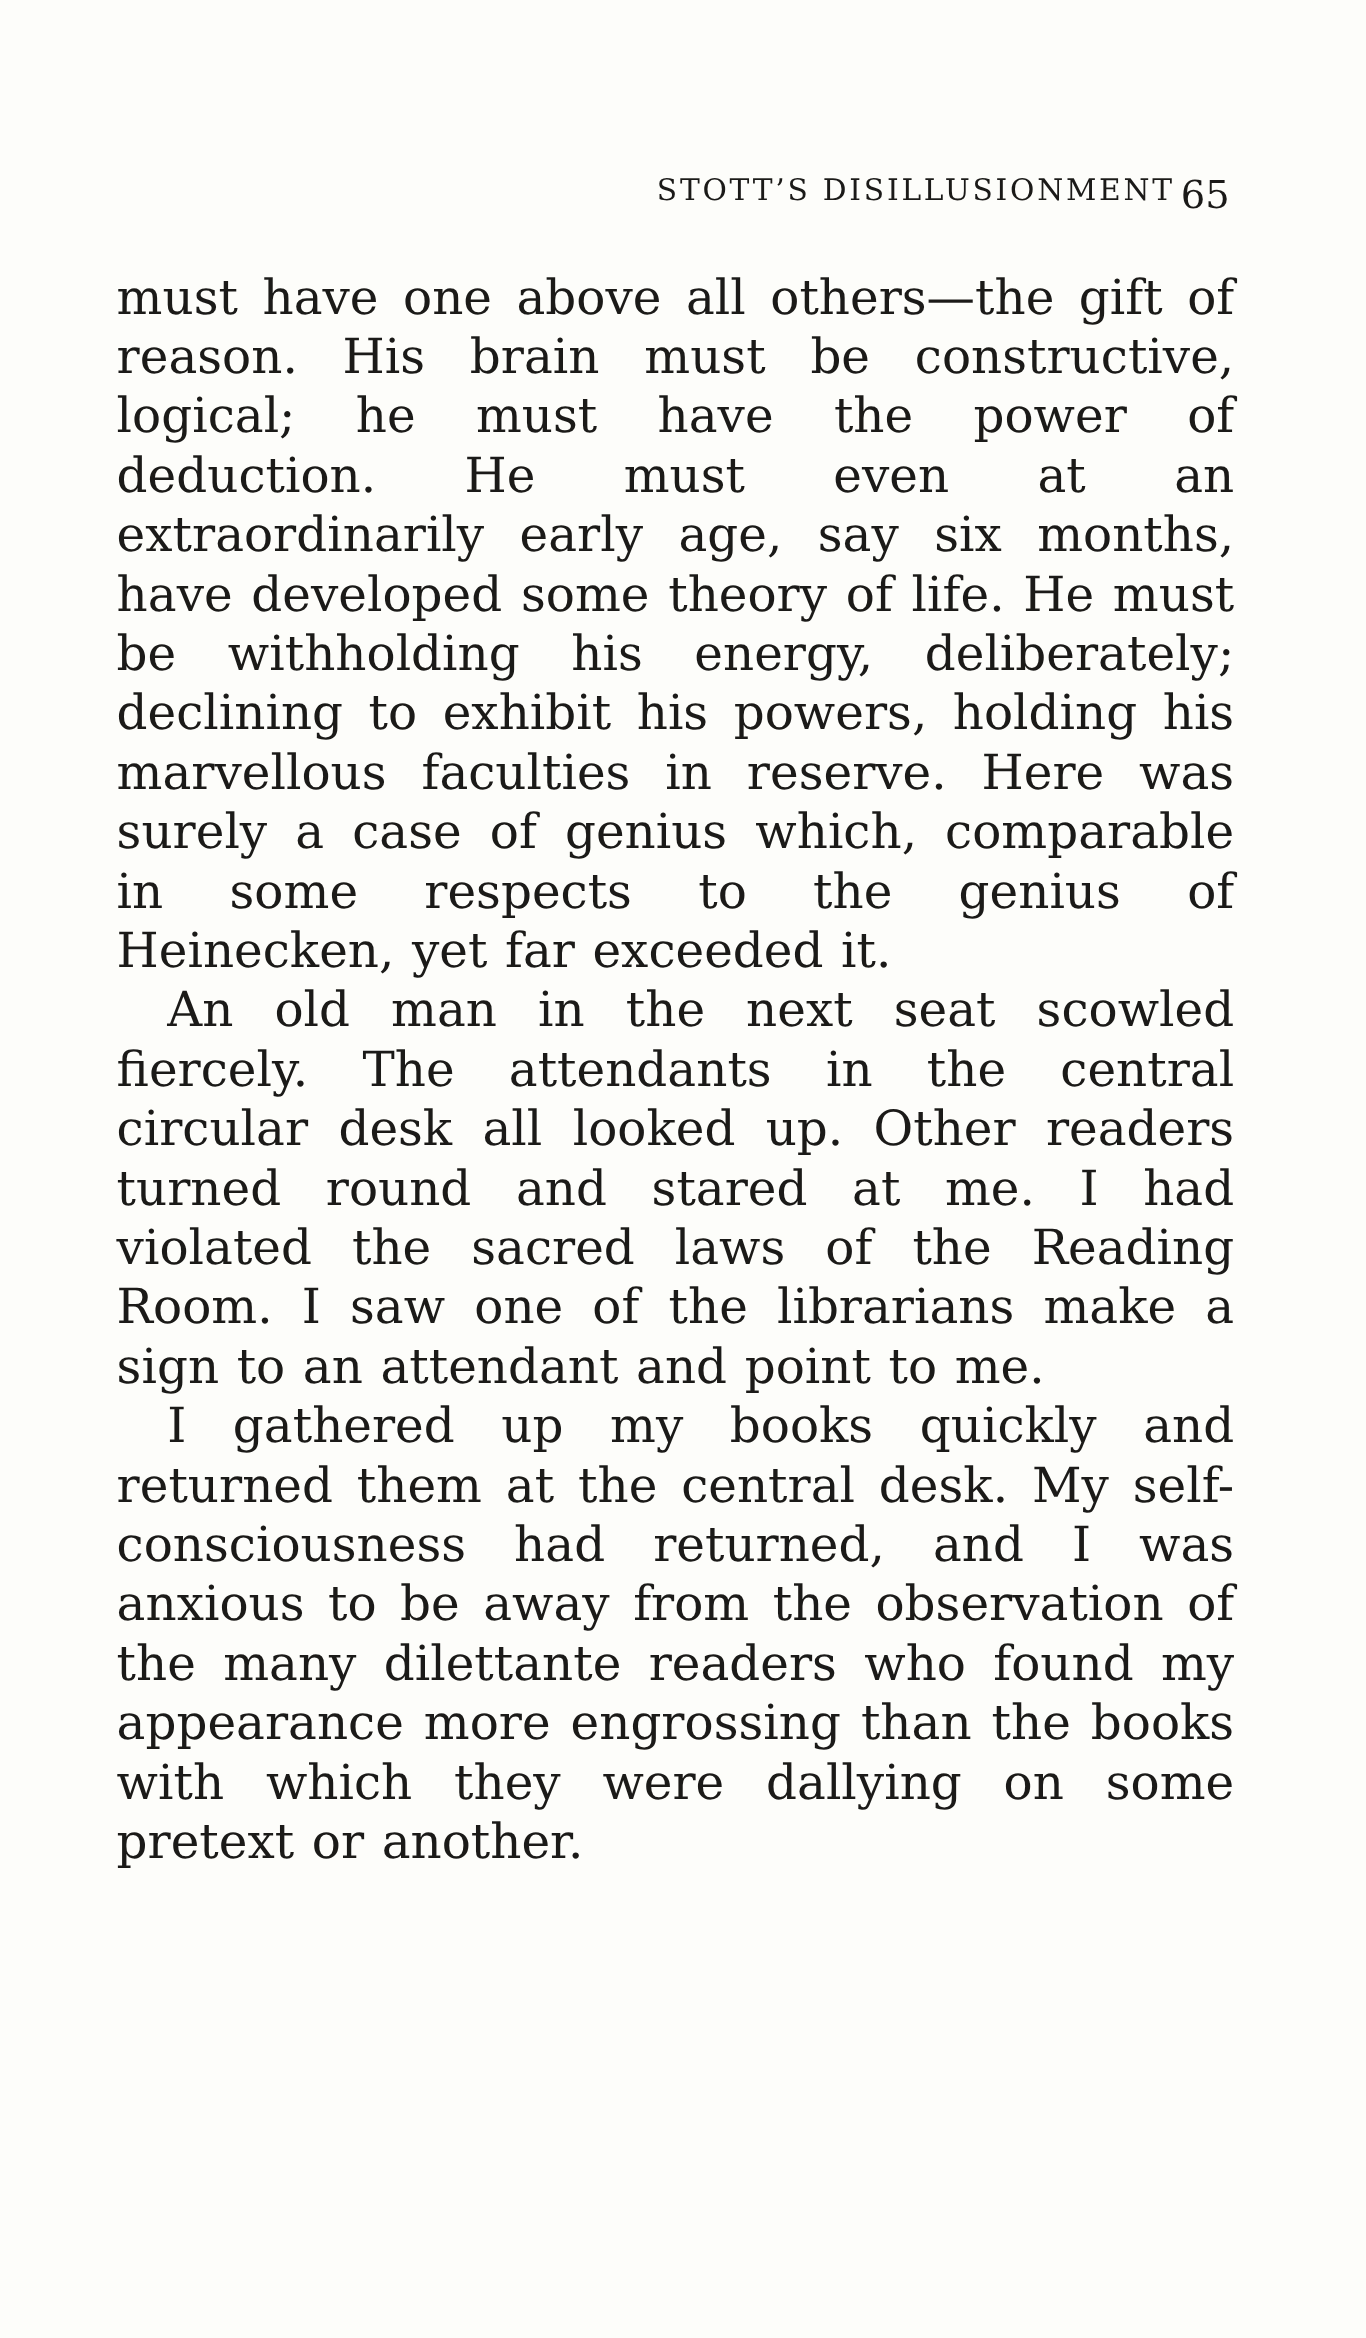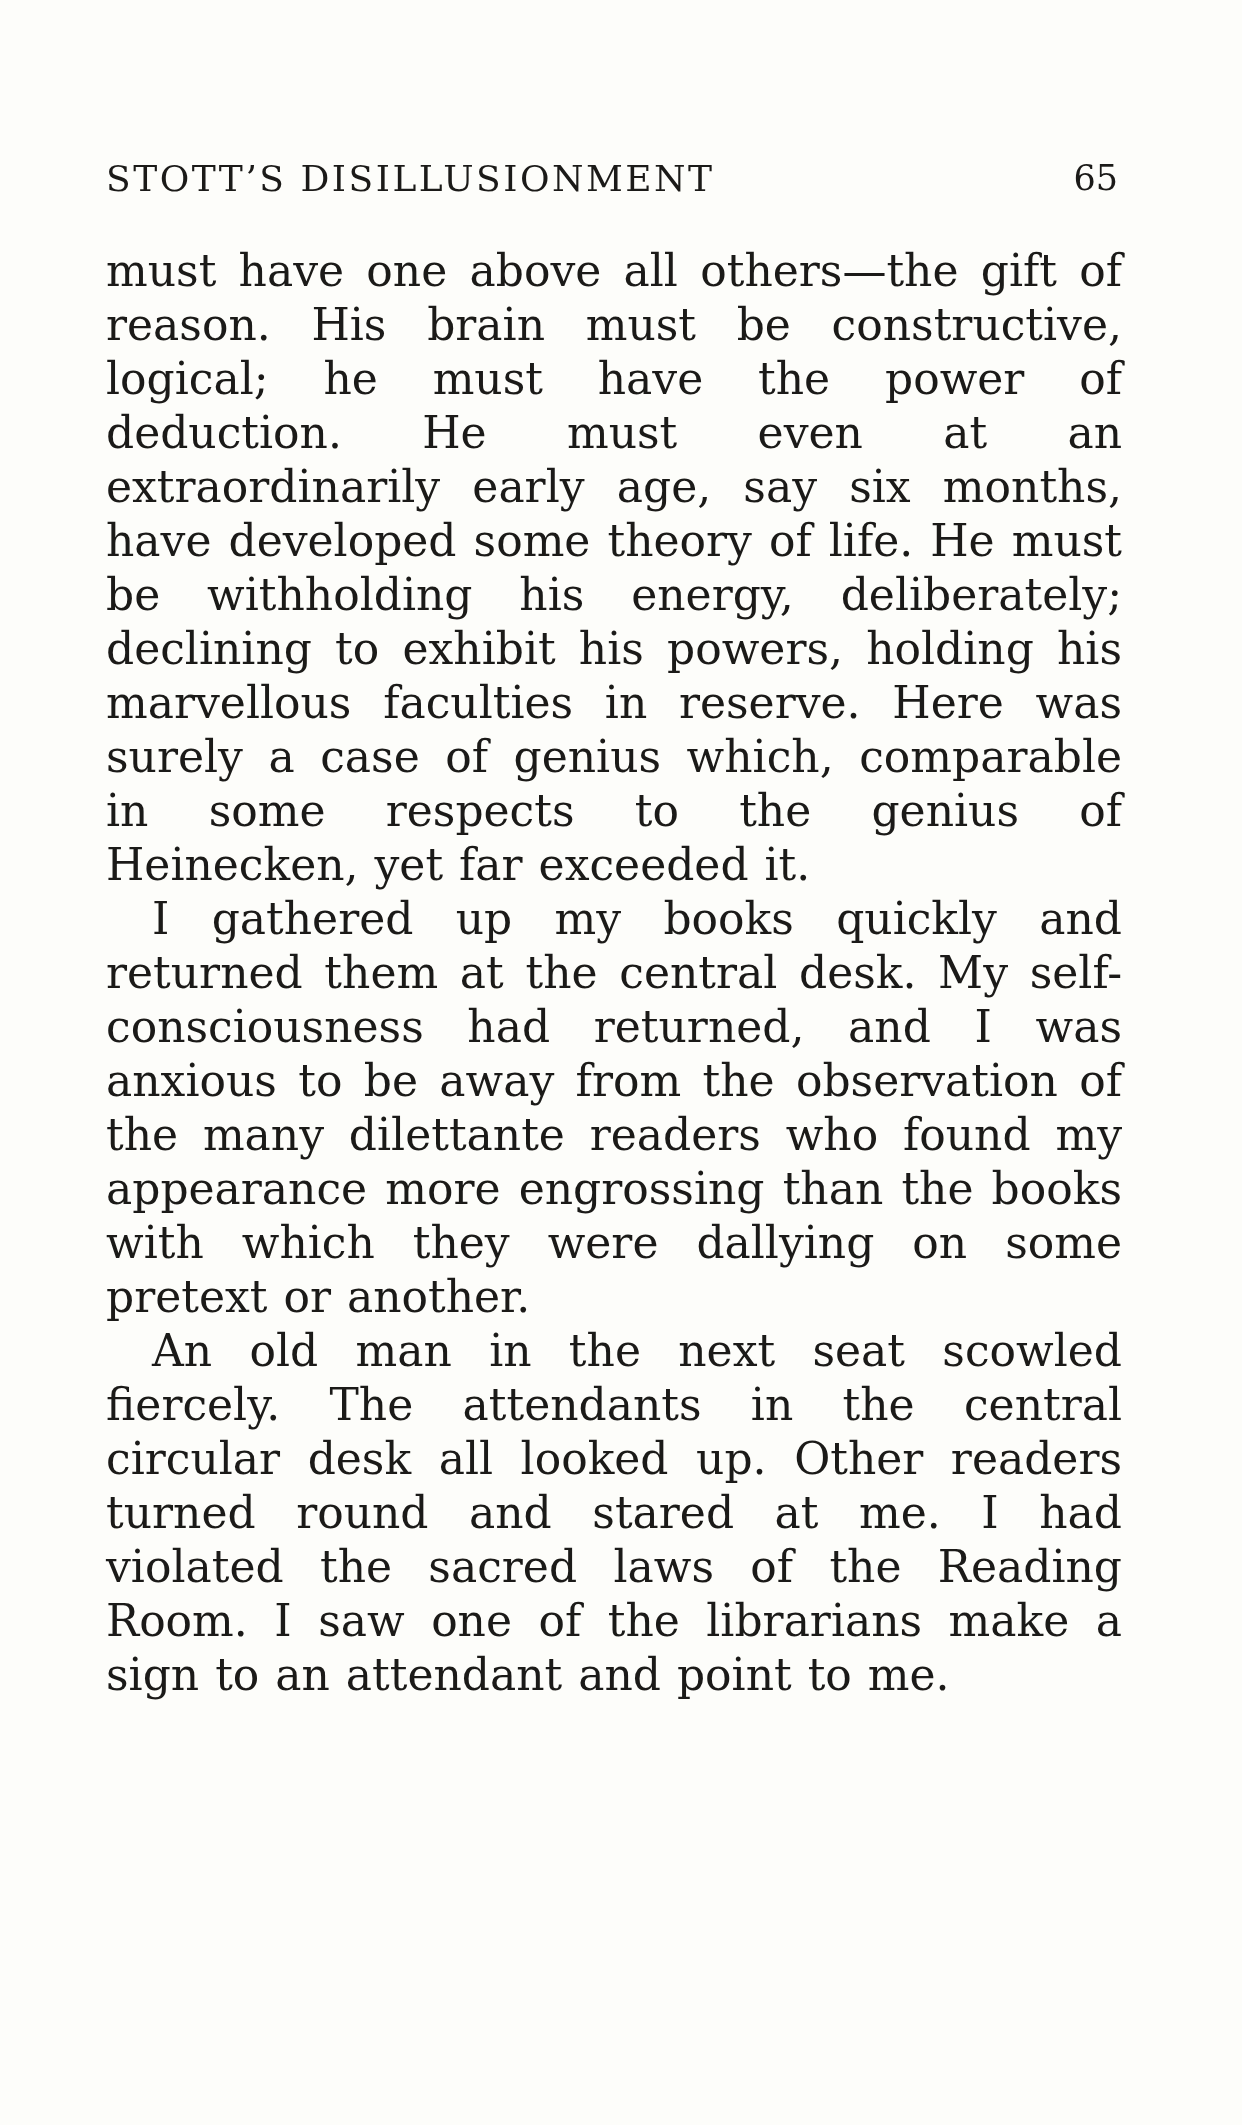--- a/index.html
+++ b/index.html
@@ -25,22 +25,22 @@
   }
   .running-header {
     position: relative;
     height: 56px;
     margin-bottom: 30px;
   }
   .header-title {
     position: absolute;
     left: 0;
     right: 54px;
-    text-align: left;
-    font-size: 36px;
+    text-align: right;
+    font-size: 27px;
     letter-spacing: 2.5px;
     white-space: nowrap;
   }
   .page-number {
     position: absolute;
     right: 4px;
     top: 0;
     font-size: 35px;
     margin-left: 43px;
   }
@@ -59,17 +59,17 @@
 <body>
 
 <div class="page">
   <div class="content">
     <div class="running-header">
       <span class="header-title">STOTT’S DISILLUSIONMENT</span>
       <span class="page-number">65</span>
     </div>
     <div class="body">
       <p>must have one above all others—the gift of reason. His brain must be constructive, logical; he must have the power of deduction. He must even at an extraordinarily early age, say six months, have developed some theory of life. He must be withholding his energy, deliberately; declining to exhibit his powers, holding his marvellous faculties in reserve. Here was surely a case of genius which, comparable in some respects to the genius of Heinecken, yet far exceeded it.</p>
+      <p class="indent">An old man in the next seat scowled fiercely. The attendants in the central circular desk all looked up. Other readers turned round and stared at me. I had violated the sacred laws of the Reading Room. I saw one of the librarians make a sign to an attendant and point to me.</p>
       <p class="indent">I gathered up my books quickly and returned them at the central desk. My self-consciousness had returned, and I was anxious to be away from the observation of the many dilettante readers who found my appearance more engrossing than the books with which they were dallying on some pretext or another.</p>
-      <p class="indent">An old man in the next seat scowled fiercely. The attendants in the central circular desk all looked up. Other readers turned round and stared at me. I had violated the sacred laws of the Reading Room. I saw one of the librarians make a sign to an attendant and point to me.</p>
     </div>
   </div>
 </div>
 
 </body></html>

